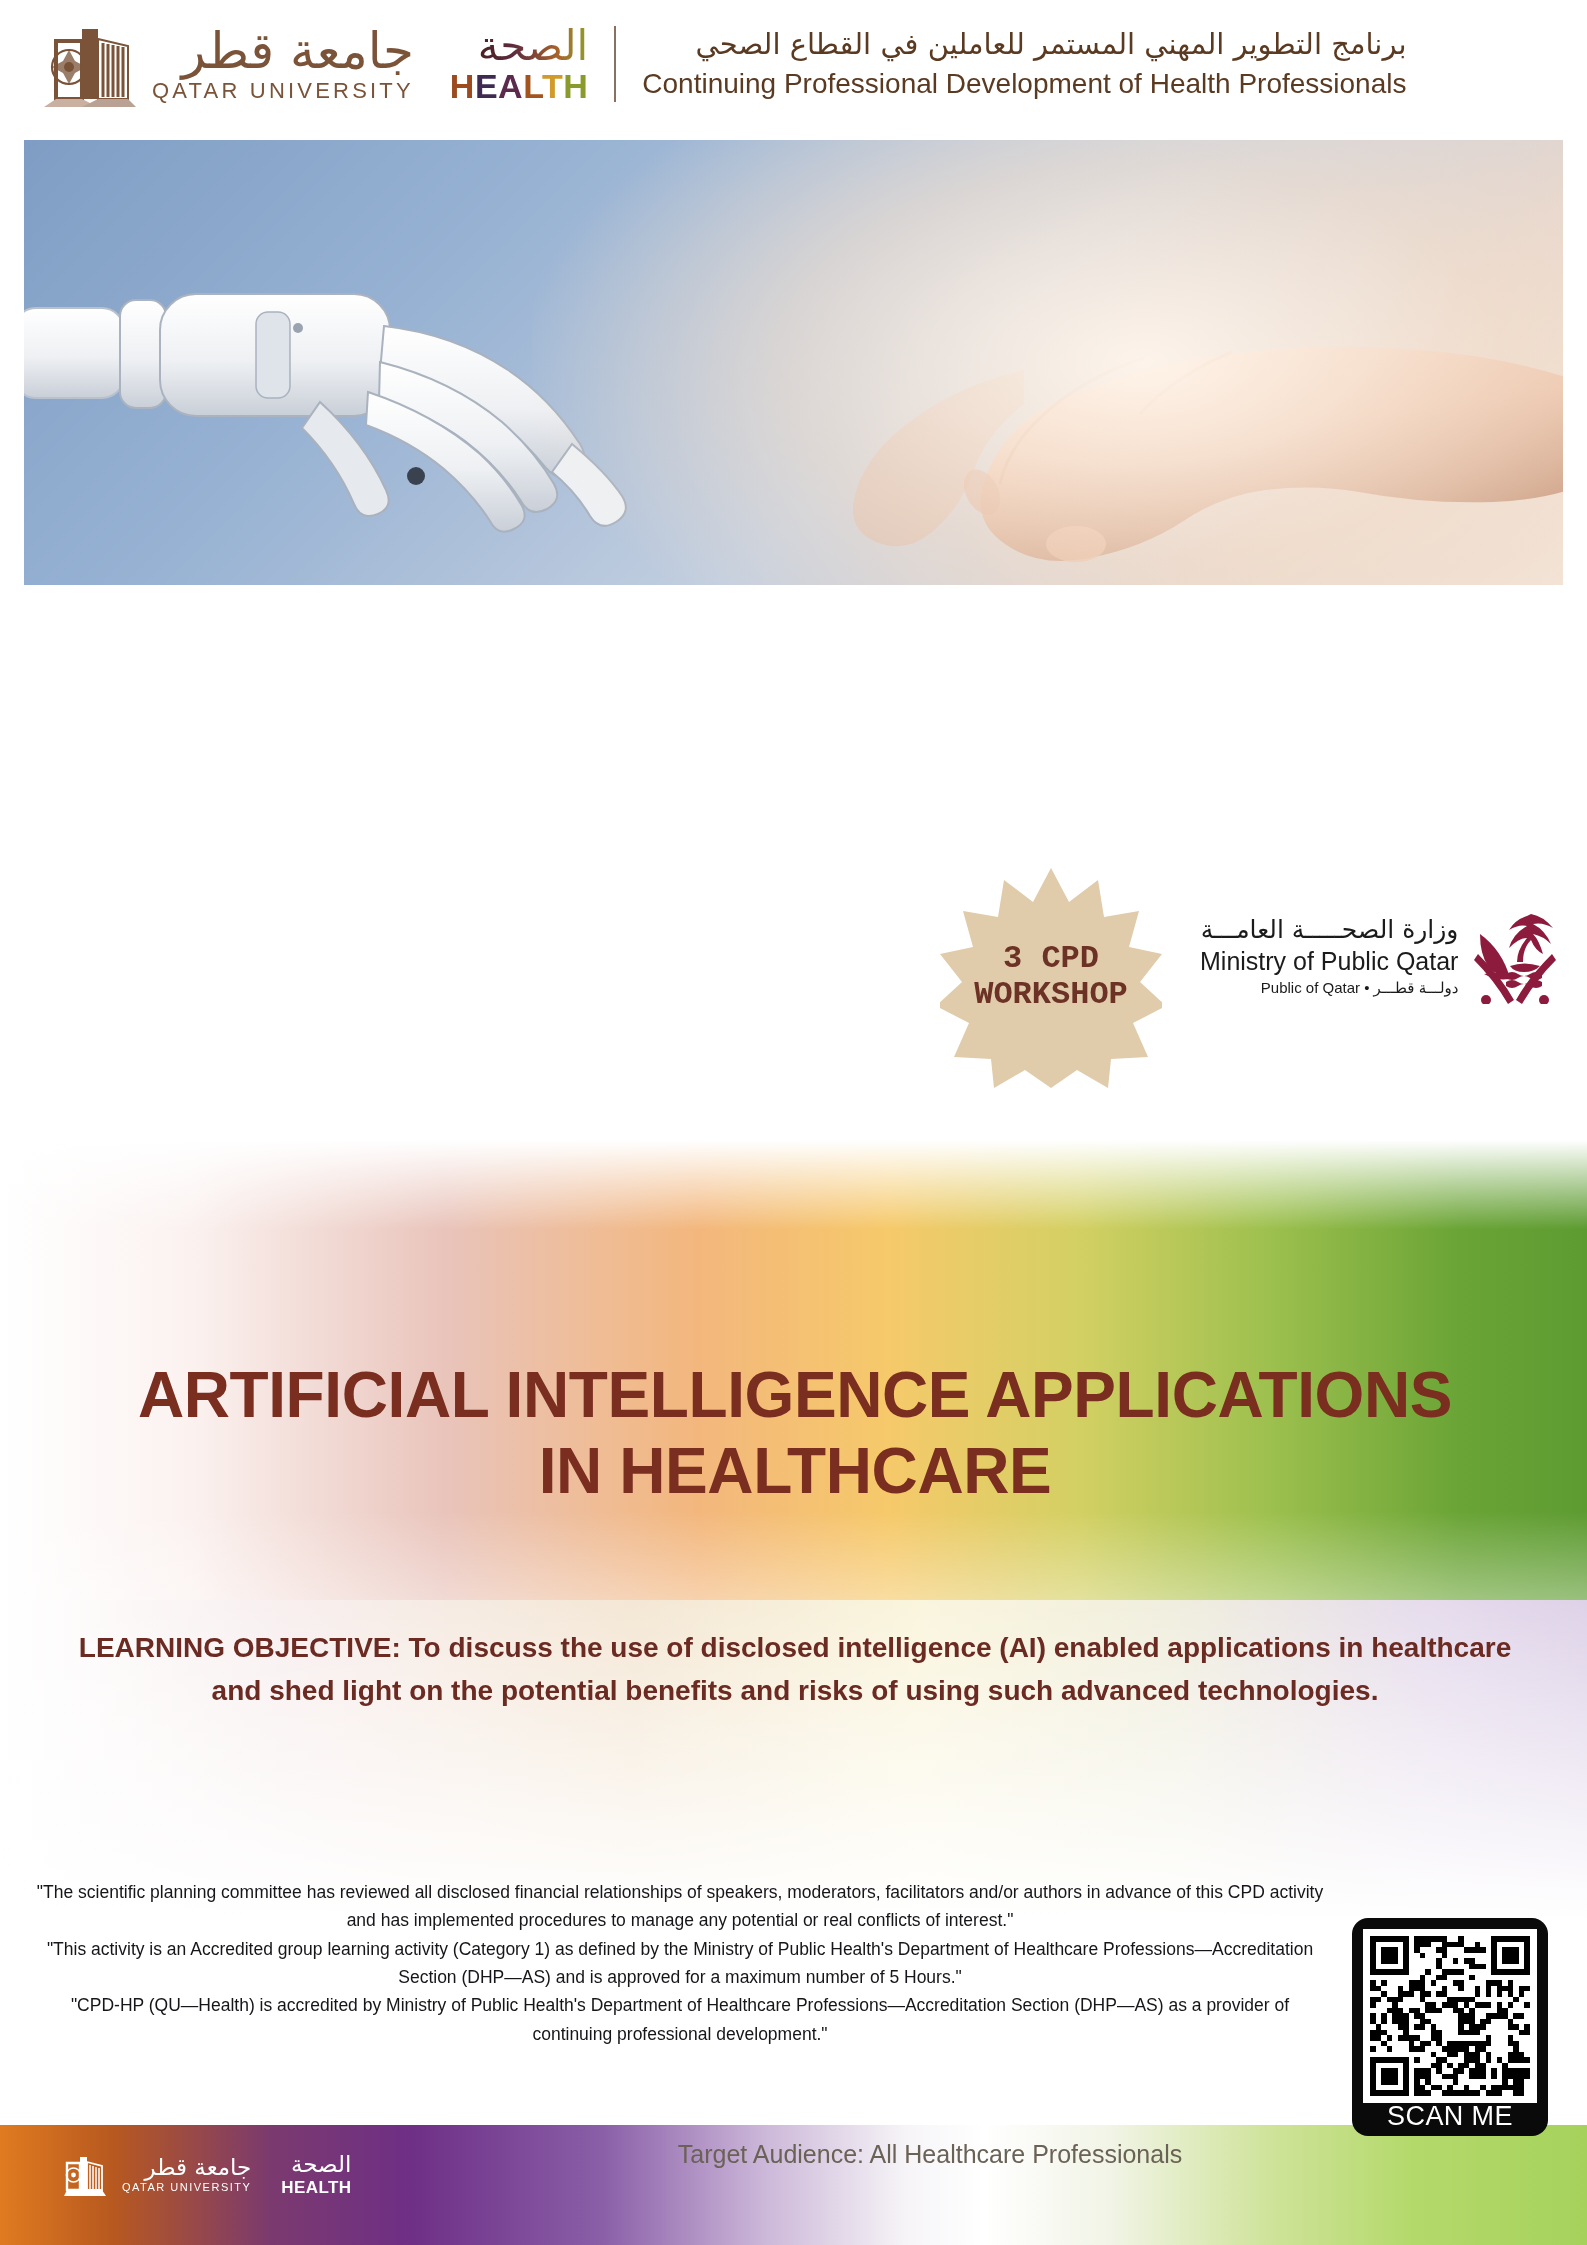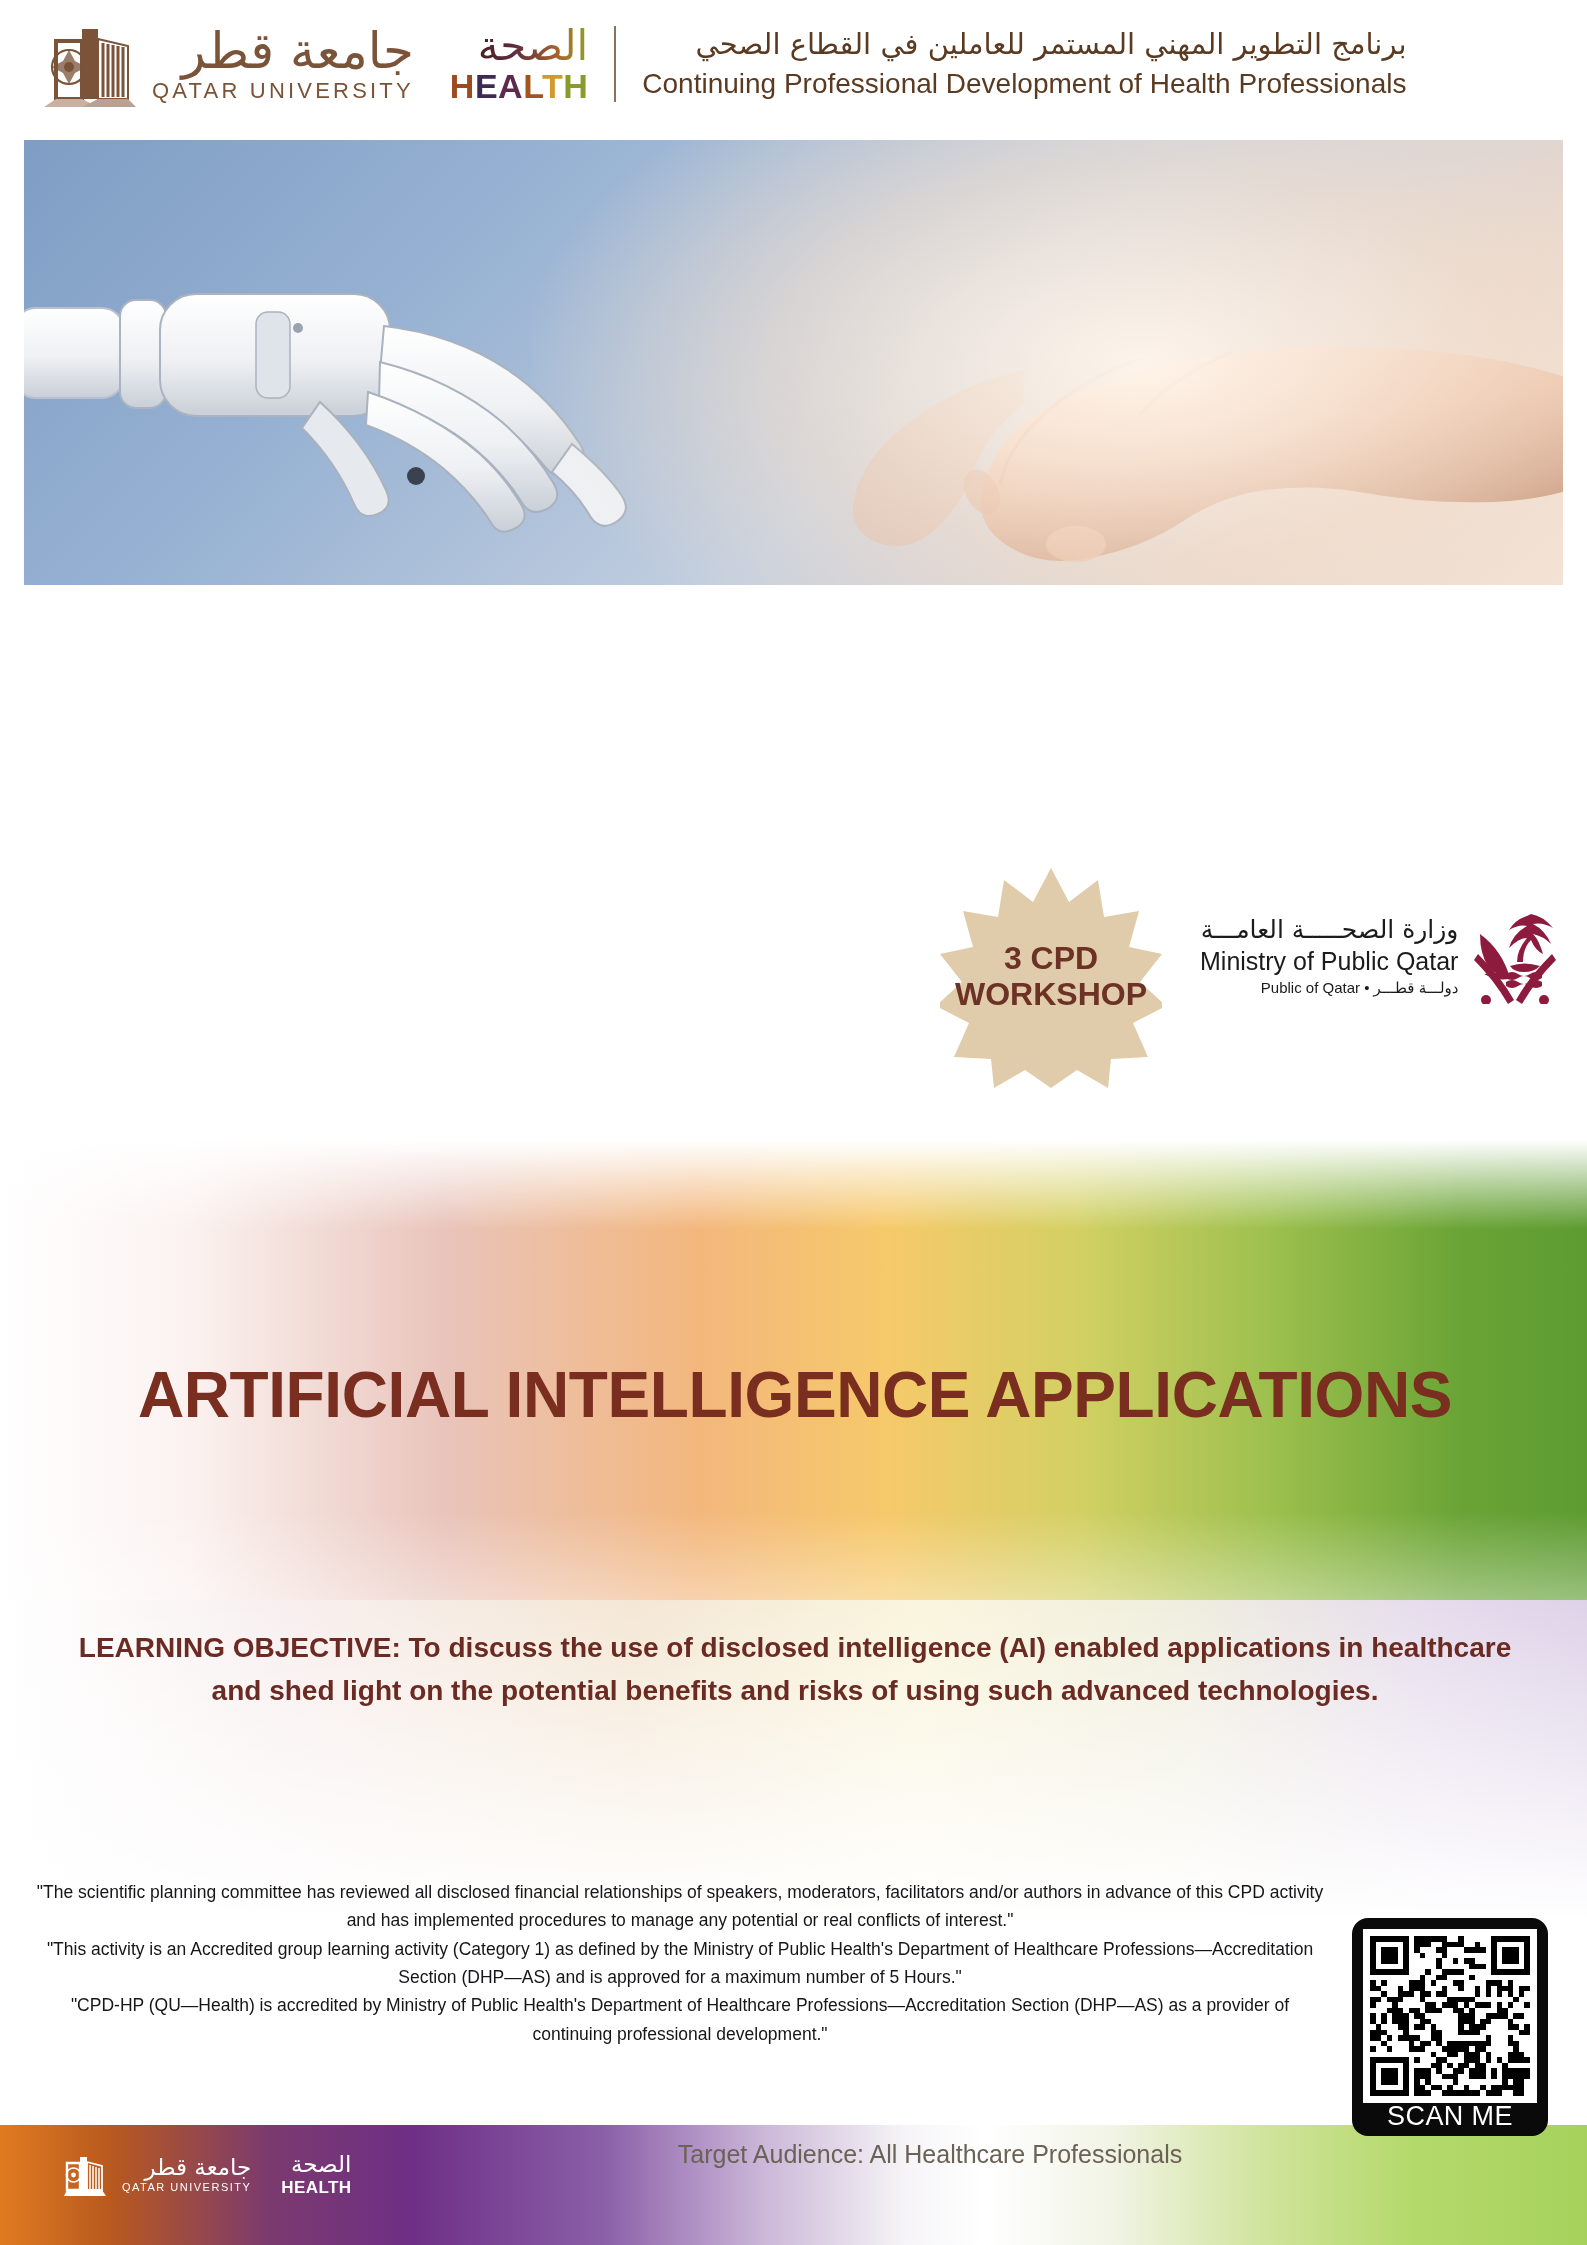--- a/index.html
+++ b/index.html
@@ -153,21 +153,21 @@
   .burst {
     position: absolute;
     left: 940px; top: 866px;
     width: 222px; height: 222px;
     z-index: 4;
   }
   .burst-text {
     position: absolute; left: 0; top: 0; width: 222px; height: 222px;
     display: flex; flex-direction: column; align-items: center; justify-content: center;
     color: #6b3225; font-weight: bold; font-size: 32px; line-height: 1.12;
-    font-family: Liberation Sans, sans-serif; text-align: center;
+    font-family: Liberation Mono, monospace; text-align: center;
   }
 
   
   .moph {
     position: absolute;
     left: 1200px; top: 908px;
     display: flex; align-items: center; gap: 14px;
     z-index: 4;
   }
   .moph-text { display: flex; flex-direction: column; align-items: flex-end; line-height: 1.15; }
@@ -395,20 +395,21 @@
         <path d="M80 46 q-24 24 -36 46 l6 4 q14 -24 34 -44 z"></path>
         <circle cx="14" cy="92" r="5"></circle>
         <circle cx="72" cy="92" r="5"></circle>
       </g>
     </svg>
   </div>
 
 
   <div class="main-title">
     <div>ARTIFICIAL INTELLIGENCE APPLICATIONS</div>
+    <div>IN HEALTHCARE</div>
   </div>
 
   <div class="objective">LEARNING OBJECTIVE: To discuss the use of disclosed intelligence (AI) enabled applications in healthcare and shed light on the potential benefits and risks of using such advanced technologies.</div>
 
   <div class="disclaimer">
     <p>"The scientific planning committee has reviewed all disclosed financial relationships of speakers, moderators, facilitators and/or authors in advance of this CPD activity and has implemented procedures to manage any potential or real conflicts of interest."</p>
     <p>"This activity is an Accredited group learning activity (Category 1) as defined by the Ministry of Public Health's Department of Healthcare Professions—Accreditation Section (DHP—AS)  and is approved for a maximum number of 5 Hours."</p>
     <p>"CPD-HP (QU—Health) is accredited by Ministry of Public Health's Department of Healthcare Professions—Accreditation Section (DHP—AS)  as a provider of continuing professional development."</p>
   </div>
 

